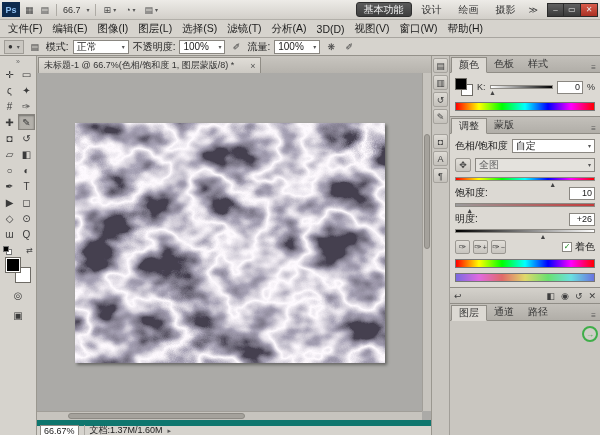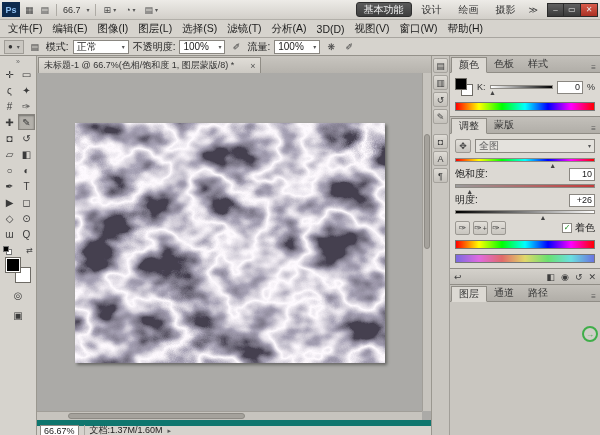--- a/index.html
+++ b/index.html
@@ -402,20 +402,27 @@
         </div>
         <div class="ramp"></div>
       </div>
 
       <div class="panel-tabs">
         <span class="panel-tab active">调整</span>
         <span class="panel-tab">蒙版</span>
         <span class="panel-menu">≡</span>
       </div>
       <div class="panel-body adj-body">
+        <div class="adj-row1">
+          <span class="adj-title">色相/饱和度</span>
+          <div class="dropdown preset-dd">
+            <span>自定</span>
+            <span class="caret">▾</span>
+          </div>
+        </div>
         <div class="adj-row2">
           <span class="mini-btn">✥</span>
           <div class="dropdown channel-dd disabled">
             <span>全图</span>
             <span class="caret">▾</span>
           </div>
         </div>
 
         <div class="adj-slider">
           <div class="adj-track hue-track">

